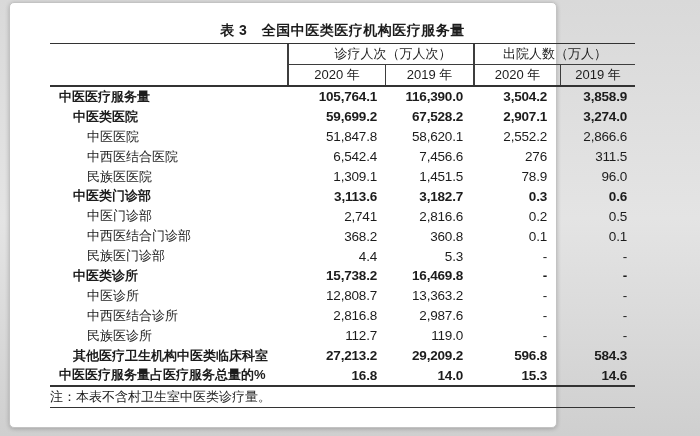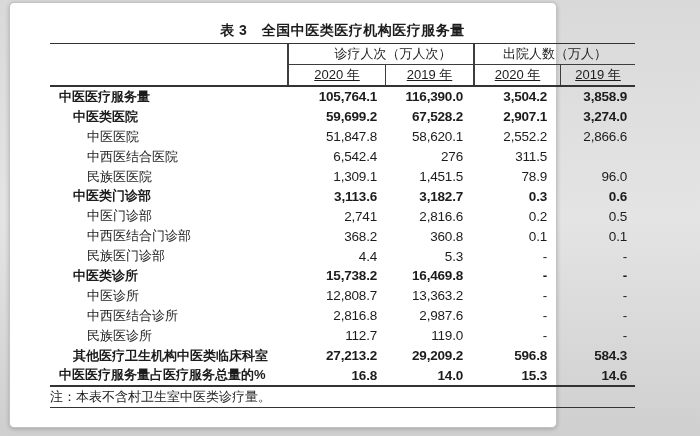--- a/index.html
+++ b/index.html
@@ -20,21 +20,21 @@
   .title {
     position:absolute; left:40px; top:19px; width:585px;
     text-align:center; font-size:14px; font-weight:bold;
     letter-spacing:0.5px; white-space:nowrap;
   }
   .tbl { position:absolute; left:40px; top:40px; width:585px; font-size:13px; }
 
   
   .thead { border-top:1.6px solid #333; border-bottom:2.2px solid #333; }
   .h-row1 { display:grid; grid-template-columns:237px 186px 162px; height:21px; }
-  .h-row2 { display:grid; grid-template-columns:237px 98px 88px 87px 75px; height:20px;text-decoration:underline; }
+  .h-row2 { display:grid; grid-template-columns:237px 98px 88px 87px 75px; height:20px; }
   .h-cell {
     display:flex; align-items:center; justify-content:center;
     white-space:nowrap; font-size:13px;
   }
   .g1 { border-left:2px solid #3d3d3d; border-bottom:1.2px solid #3d3d3d;padding-left:24px; }
   .g2 { border-left:2.2px solid #3d3d3d; border-bottom:1.2px solid #3d3d3d;text-align:right; }
   .y1 { border-left:2px solid #3d3d3d; }
   .y2 { border-left:1.2px solid #3d3d3d; }
   .y3 { border-left:2.2px solid #3d3d3d; }
   .y4 { border-left:1.2px solid #3d3d3d; }
@@ -106,20 +106,21 @@
     <div class="td label indent-2">中医医院</div>
     <div class="td num">51,847.8</div>
     <div class="td num">58,620.1</div>
     <div class="td num">2,552.2</div>
     <div class="td num">2,866.6</div>
   </div>
 
   <div class="tr">
     <div class="td label indent-2">中西医结合医院</div>
     <div class="td num">6,542.4</div>
+    <div class="td num">7,456.6</div>
     <div class="td num">276</div>
     <div class="td num">311.5</div>
   </div>
 
   <div class="tr">
     <div class="td label indent-2">民族医医院</div>
     <div class="td num">1,309.1</div>
     <div class="td num">1,451.5</div>
     <div class="td num">78.9</div>
     <div class="td num">96.0</div>

